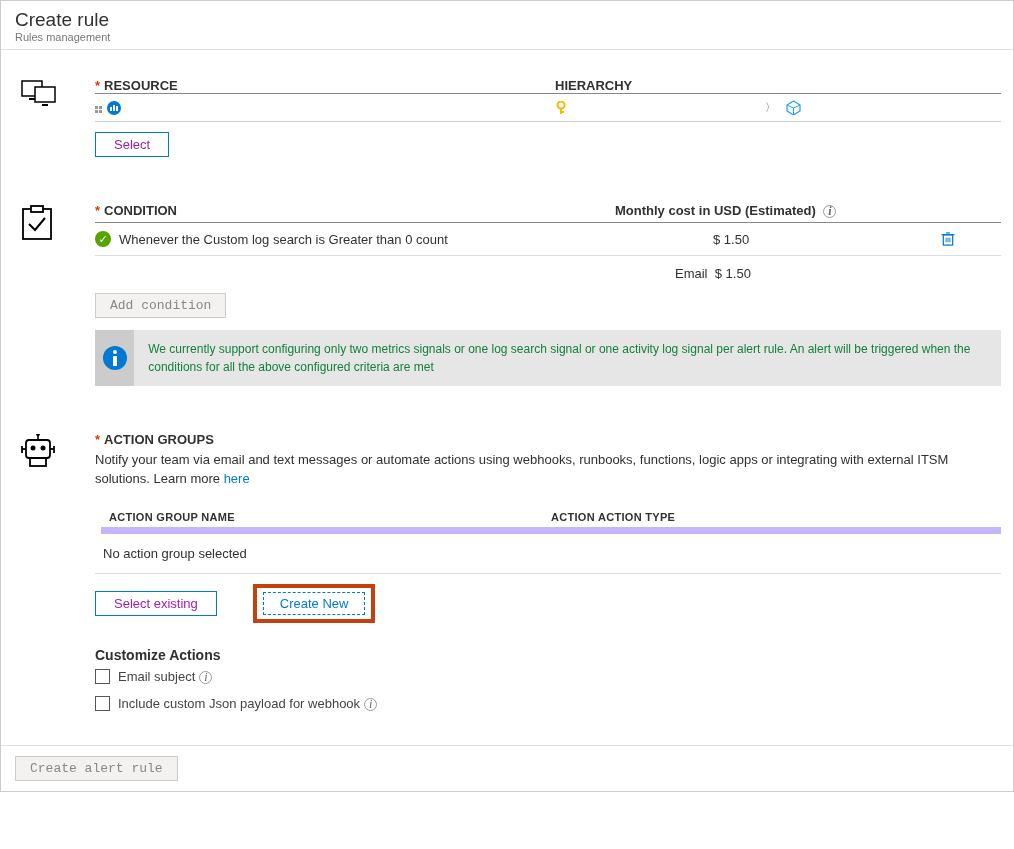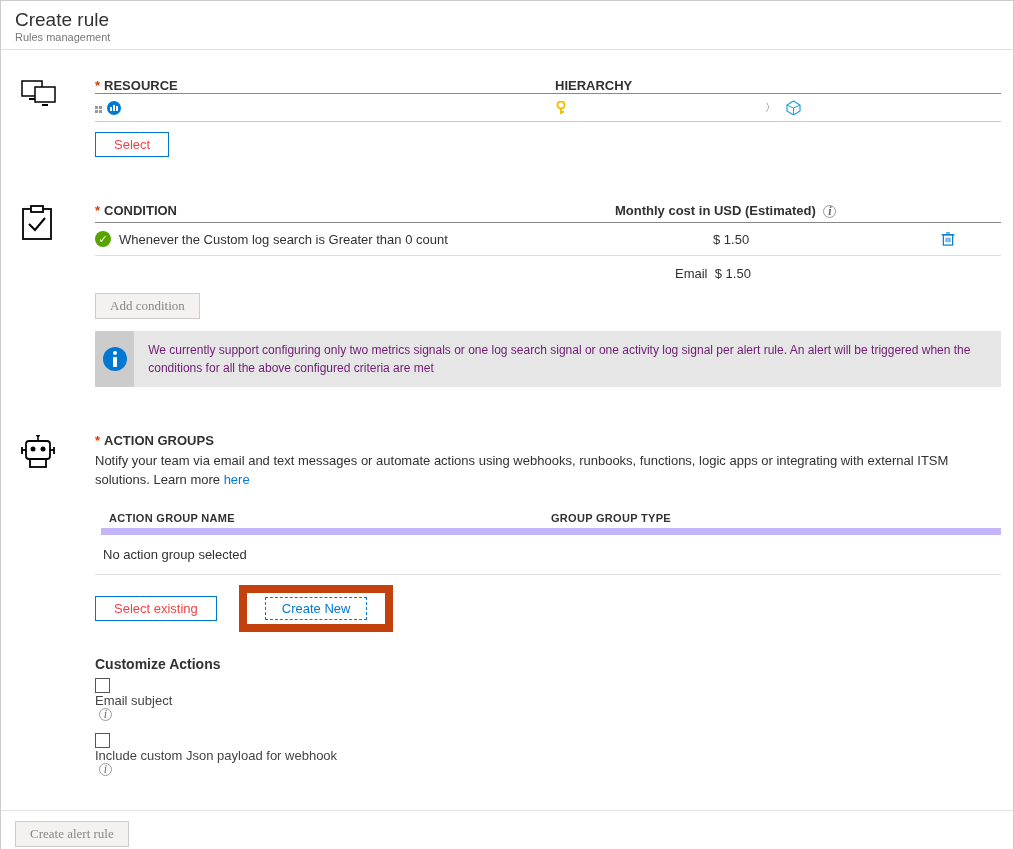--- a/index.html
+++ b/index.html
@@ -10,43 +10,43 @@
 .header-sub { font-size: 11px; color: #777; }
 .body { padding: 28px 10px 18px 10px; }
 .section { display: flex; margin-bottom: 46px; }
 .section-icon-col { width: 84px; padding-left: 10px; padding-top: 2px; }
 .section-content { flex: 1; padding-right: 2px; }
 .sec-header-row { display: flex; border-bottom: 1px solid #888; align-items: flex-end; padding-bottom: 0; font-weight: 600; font-size: 13px; }
 .req { color: #d83b01; margin-right: 4px; }
 .resource-col1 { width: 460px; }
 .resource-col2 { flex: 1; }
 .resource-icons-row { display: flex; border-bottom: 1px solid #ccc; padding: 6px 0; align-items: center; }
-.btn { display: inline-block; border: 1px solid #0078d4; color: #ef4444; background: #fff; padding: 4px 18px; font-size: 13px; cursor: pointer; font-family: inherit; }
-.btn-disabled { border: 1px solid #ccc; background: #f3f2f1; color: #888; padding: 4px 14px; font-size: 13px; cursor: default; font-family: Liberation Serif, serif; }
+.btn { display: inline-block; border: 1px solid #0078d4; color: #a21caf; background: #fff; padding: 4px 18px; font-size: 13px; cursor: pointer; font-family: inherit; }
+.btn-disabled { border: 1px solid #ccc; background: #f3f2f1; color: #888; padding: 4px 14px; font-size: 13px; cursor: default; font-family: Liberation Mono, monospace; }
 .select-btn-row { padding-top: 10px; }
 .cond-header-row { display: flex; border-bottom: 1px solid #888; align-items: flex-start; padding-bottom: 4px; font-weight: 600; font-size: 13px; }
 .cond-col1 { width: 520px; }
 .cond-col2 { flex: 1; text-align: left; }
 .cond-col3 { width: 60px; }
 .cond-row { display: flex; border-bottom: 1px solid #ddd; padding: 8px 0; align-items: center; }
 .cond-total-row { display: flex; padding: 10px 0; }
 .info-banner { display: flex; background: #e6e6e6; margin-top: 6px; }
 .info-icon-box { width: 52px; background: #ccc; display: flex; align-items: center; justify-content: center; padding: 12px 0; }
-.info-text { padding: 10px 14px; font-size: 12px; line-height: 1.5; color: #701a75; }
+.info-text { padding: 10px 14px; font-size: 12px; line-height: 1.5; color: #15803d; }
 .ag-desc { font-size: 13px; color: #323130; padding-top: 4px; line-height: 1.45; }
 .link { color: #0078d4; cursor: pointer; }
 .ag-table-header { display: flex; border-bottom: 7px solid #c4b5fd; font-size: 11px; font-weight: 600; padding: 8px 0 4px; margin-top: 14px; letter-spacing: 0.3px; margin-left: 6px; }
 .ag-col1 { width: 450px; padding-left: 8px; }
 .ag-col2 { flex: 1; }
 .ag-empty-row { padding: 12px 0 12px 8px; font-size: 13px; border-bottom: 1px solid #ddd; }
 .btn-row { padding-top: 10px; display: flex; gap: 0; align-items: center; }
-.highlight-box { border: 8px solid #c2410c; padding: 4px 18px; display: inline-flex; margin-left: 22px; }
+.highlight-box { border: 4px solid #c2410c; padding: 4px 6px; display: inline-flex; margin-left: 36px; }
 .btn-dotted { border: 1px dashed #0078d4; color: #0078d4; background: #fff; padding: 3px 16px; font-size: 13px; cursor: pointer; font-family: inherit; }
 .customize-title { font-weight: 600; font-size: 14px; margin-top: 24px; }
-.checkbox-row { display: flex; align-items: flex-start; padding: 6px 0; font-size: 13px; color: #444; flex-direction: column; }
+.checkbox-row { display: flex; align-items: flex-end; padding: 6px 0; font-size: 13px; color: #444; }
 .checkbox { width: 15px; height: 15px; border: 1px solid #555; margin-right: 8px; }
 .info-i { font-size: 12px; color: #666; margin-left: 4px; font-style: italic; border: 1px solid #999; border-radius: 50%; width: 13px; height: 13px; display: inline-flex; align-items: center; justify-content: center; font-family: serif; line-height: 1; }
 .footer { border-top: 1px solid #e1e1e1; padding: 10px 14px; }
 .check-circle { width: 16px; height: 16px; background: #57a300; border-radius: 50%; display: inline-flex; align-items: center; justify-content: center; color: #fff; font-size: 11px; margin-right: 8px; }
 .trash-icon { color: #0078d4; width: 14px; height: 14px; }
 svg { display: block; }
 </style>
 </head>
 <body>
 
@@ -183,21 +183,21 @@
           <rect x="9" y="24" width="16" height="8" fill="none" stroke="#000" stroke-width="1.8"></rect>
         </svg>
       </div>
       <div class="section-content">
         <div style="font-weight:600;font-size:13px;"><span class="req">*</span><span>ACTION GROUPS</span></div>
         <div class="ag-desc">
           <span>Notify your team via email and text messages or automate actions using webhooks, runbooks, functions, logic apps or integrating with external ITSM solutions. Learn more </span><span class="link">here</span>
         </div>
         <div class="ag-table-header">
           <div class="ag-col1">ACTION GROUP NAME</div>
-          <div class="ag-col2">GROUP GROUP TYPE</div>
+          <div class="ag-col2">ACTION ACTION TYPE</div>
         </div>
         <div class="ag-empty-row">No action group selected</div>
         <div class="btn-row">
           <button class="btn">Select existing</button>
           <span class="highlight-box">
             <button class="btn-dotted">Create New</button>
           </span>
         </div>
         <div class="customize-title">Customize Actions</div>
         <div class="checkbox-row">

